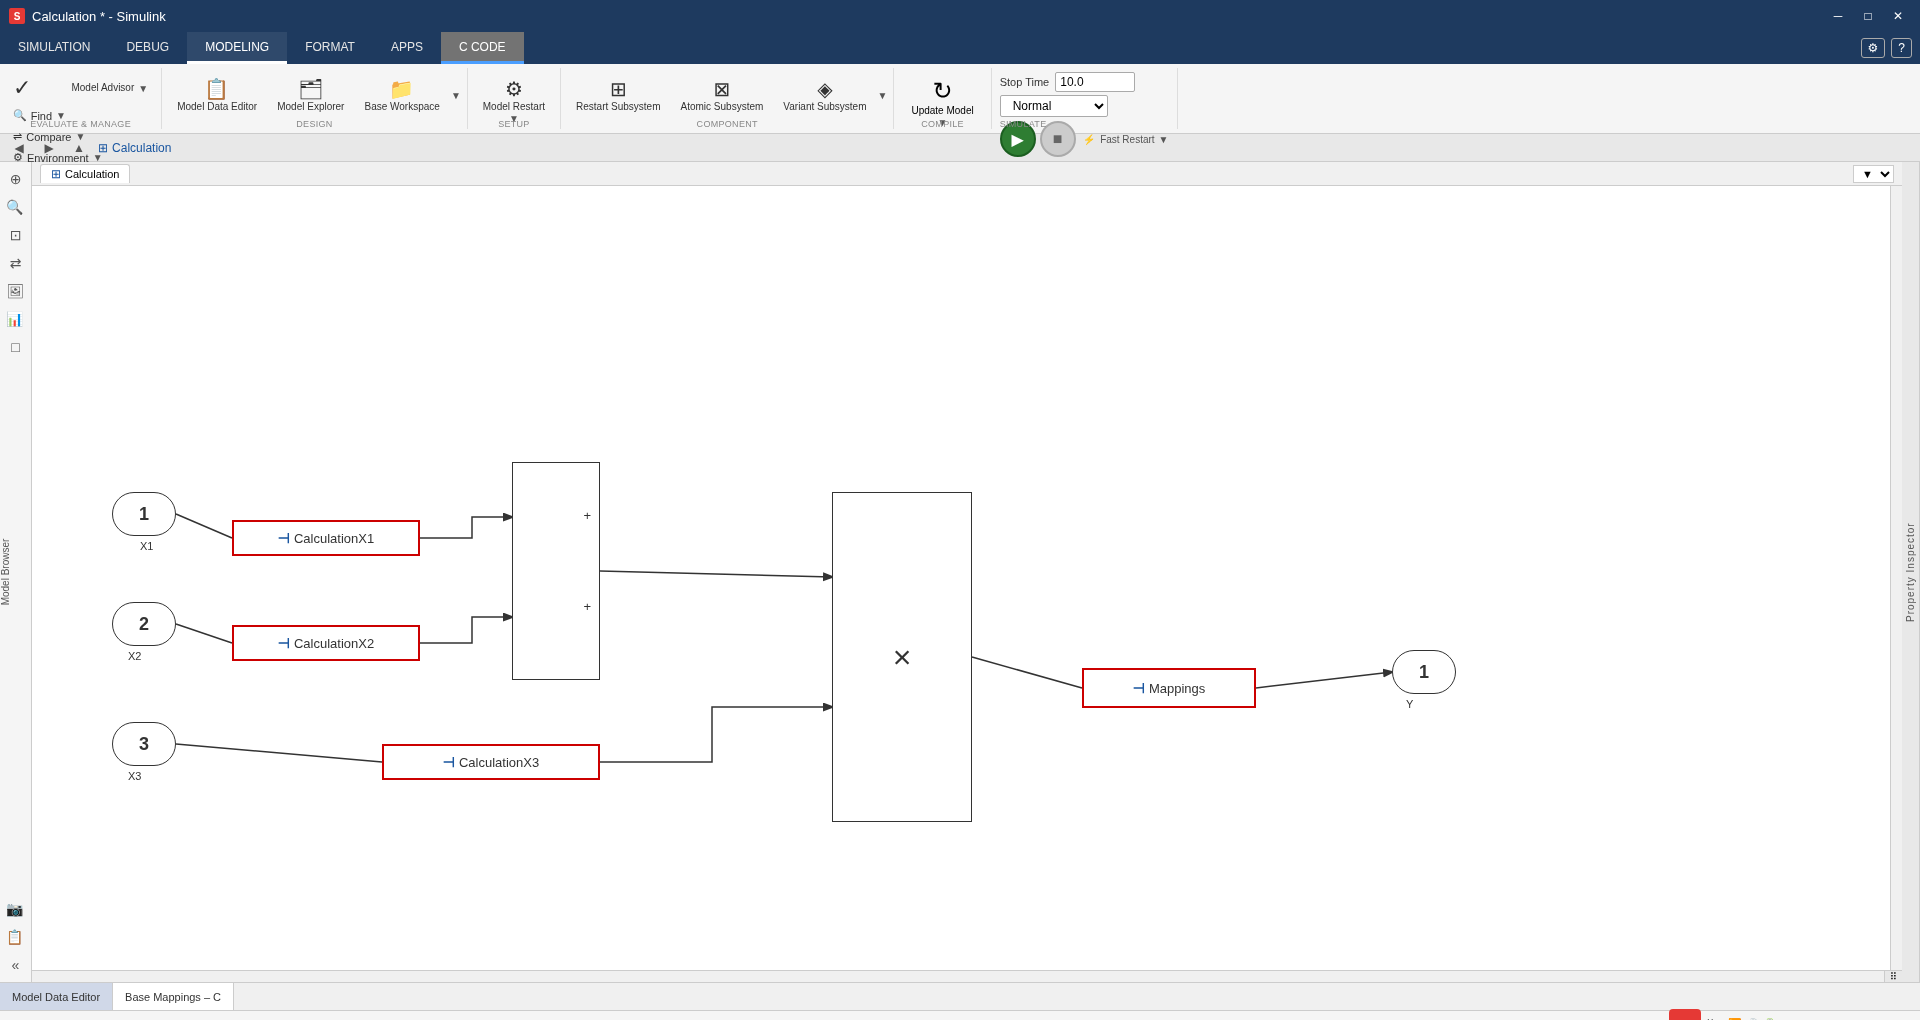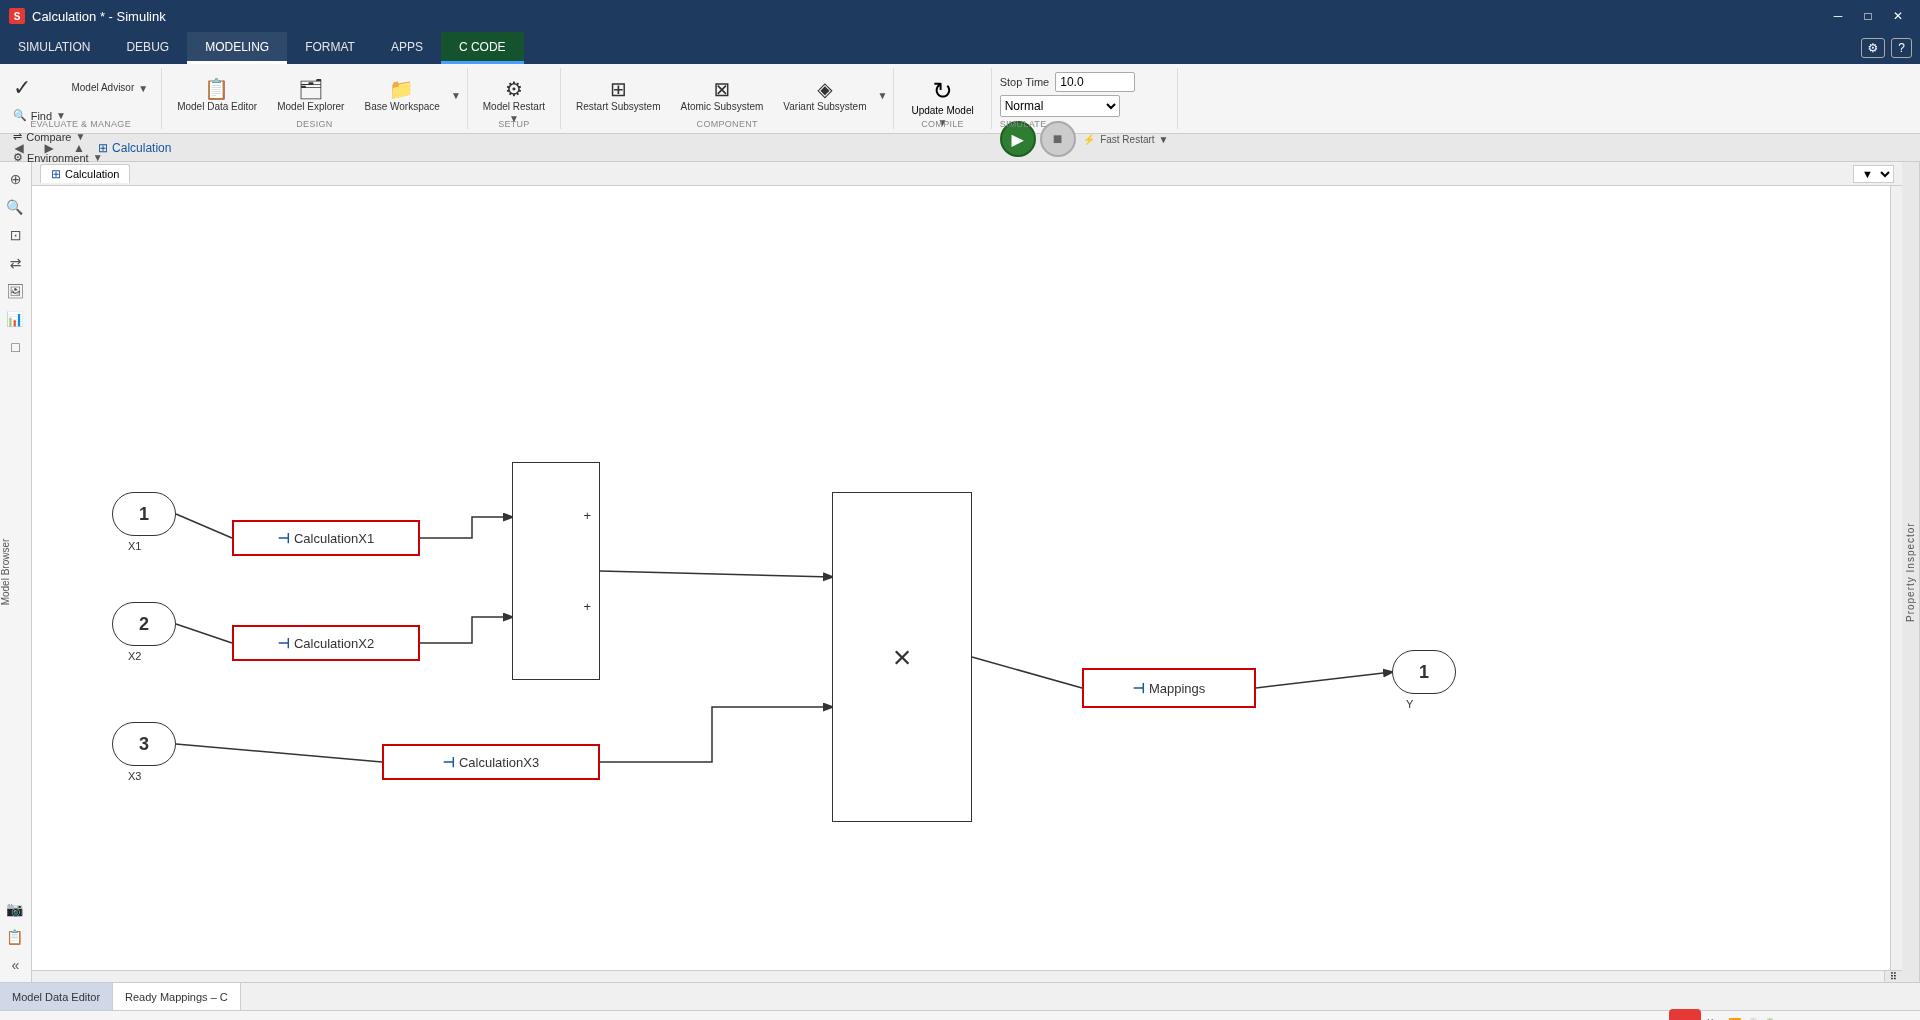--- a/index.html
+++ b/index.html
@@ -31,21 +31,21 @@
     .menu-tab {
       padding: 0 18px;
       color: #e5e5e5;
       font-size: 12px;
       font-weight: 500;
       display: flex; align-items: center;
       cursor: pointer;
       border-bottom: 3px solid transparent;
     }
     .menu-tab.active { color: white; border-bottom: 3px solid white; background: rgba(255,255,255,0.08); }
-    .menu-tab.ccode { background: #14532d; color: white; border-bottom: 3px solid #4a9eff; }
+    .menu-tab.ccode { background: #737373; color: white; border-bottom: 3px solid #4a9eff; }
 
     
     #toolbar {
       background: #f5f5f5;
       border-bottom: 1px solid #ccc;
       display: flex;
       align-items: stretch;
       height: 70px;
       padding: 4px 0;
     }
@@ -110,23 +110,23 @@
       border: 1px solid #aaa;
       border-radius: 2px;
       padding: 2px 4px;
       font-size: 12px;
       width: 80px;
       background: white;
     }
     .normal-select {
       border: 1px solid #aaa;
       border-radius: 2px;
-      padding: 2px 0;
+      padding: 2px 8px;
       font-size: 12px;
-      width: 120px;
+      width: 108px;
       background: white;
     }
     .run-stop-row {
       display: flex;
       align-items: center;
       gap: 4px;
     }
     .run-btn {
       width: 36px; height: 36px;
       border-radius: 50%;
@@ -615,21 +615,21 @@
         <defs>
           <marker id="arrow" markerWidth="8" markerHeight="8" refX="6" refY="3" orient="auto">
             <path d="M0,0 L0,6 L8,3 z" fill="#333"></path>
           </marker>
         </defs>
       </svg>
 
       <div class="block-inport" style="left:80px; top:330px; width:64px; height:44px;">
         <span>1</span>
       </div>
-      <div class="block-label" style="left:96px; top:378px;">X1</div>
+      <div class="block-label" style="left:108px; top:378px;">X1</div>
 
       <div class="block-inport" style="left:80px; top:440px; width:64px; height:44px;">
         <span>2</span>
       </div>
       <div class="block-label" style="left:96px; top:488px;">X2</div>
 
       <div class="block-inport" style="left:80px; top:560px; width:64px; height:44px;">
         <span>3</span>
       </div>
       <div class="block-label" style="left:96px; top:608px;">X3</div>
@@ -672,21 +672,21 @@
       <div style="position:absolute; right:0; top:24px; bottom:12px; width:12px; background:#f0f0f0; border-left:1px solid #ccc;"></div>
       <div style="position:absolute; bottom:0; right:0; width:18px; height:12px; background:#e8e8e8; border-top:1px solid #ccc; border-left:1px solid #ccc; display:flex; align-items:center; justify-content:center; font-size:10px;">⠿</div>
     </div>
   </div>
 
   <div class="prop-inspector-tab">Property Inspector</div>
 </div>
 
 <div id="bottom-tabs">
   <div class="bottom-tab active">Model Data Editor</div>
-  <div class="bottom-tab">Ready Mappings – C</div>
+  <div class="bottom-tab">Base Mappings – C</div>
 </div>
 
 <div id="status-bar">
   <span>Ready</span>
   <div class="status-right">
     <span class="view-diag">View diagnostics</span>
     <span>2</span>
 
     <div style="display:flex; align-items:center; gap:4px;">
       <div class="simulink-logo">S</div>

